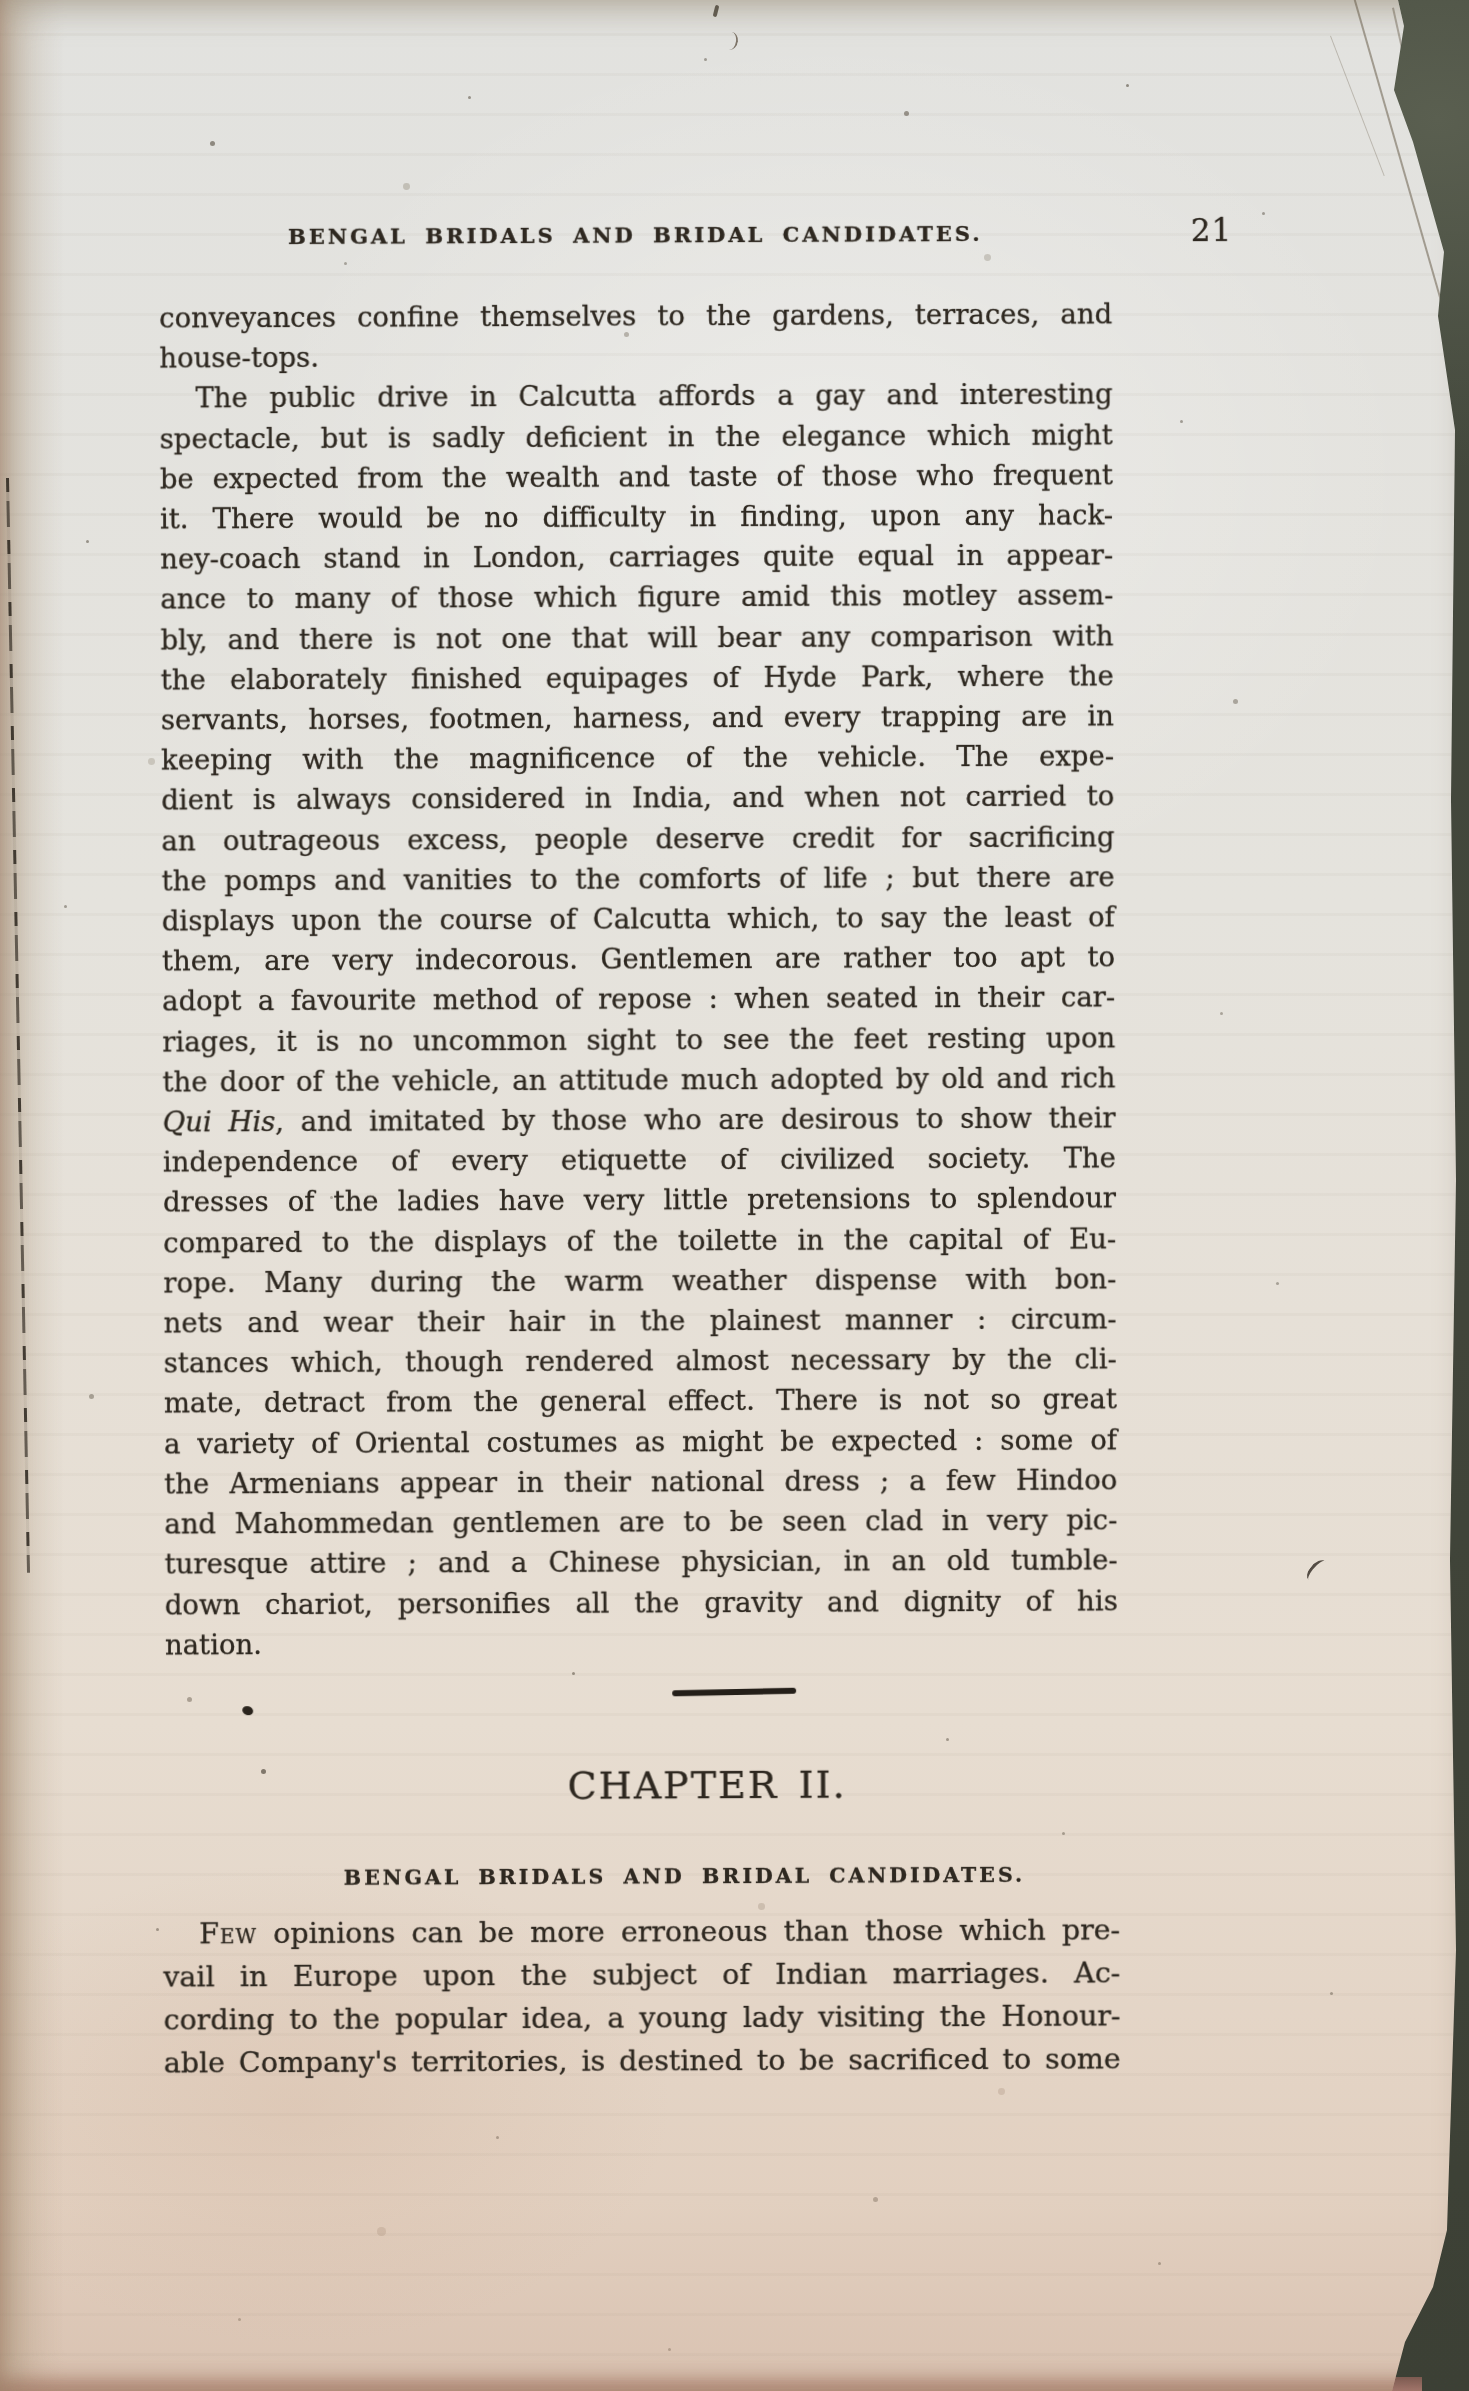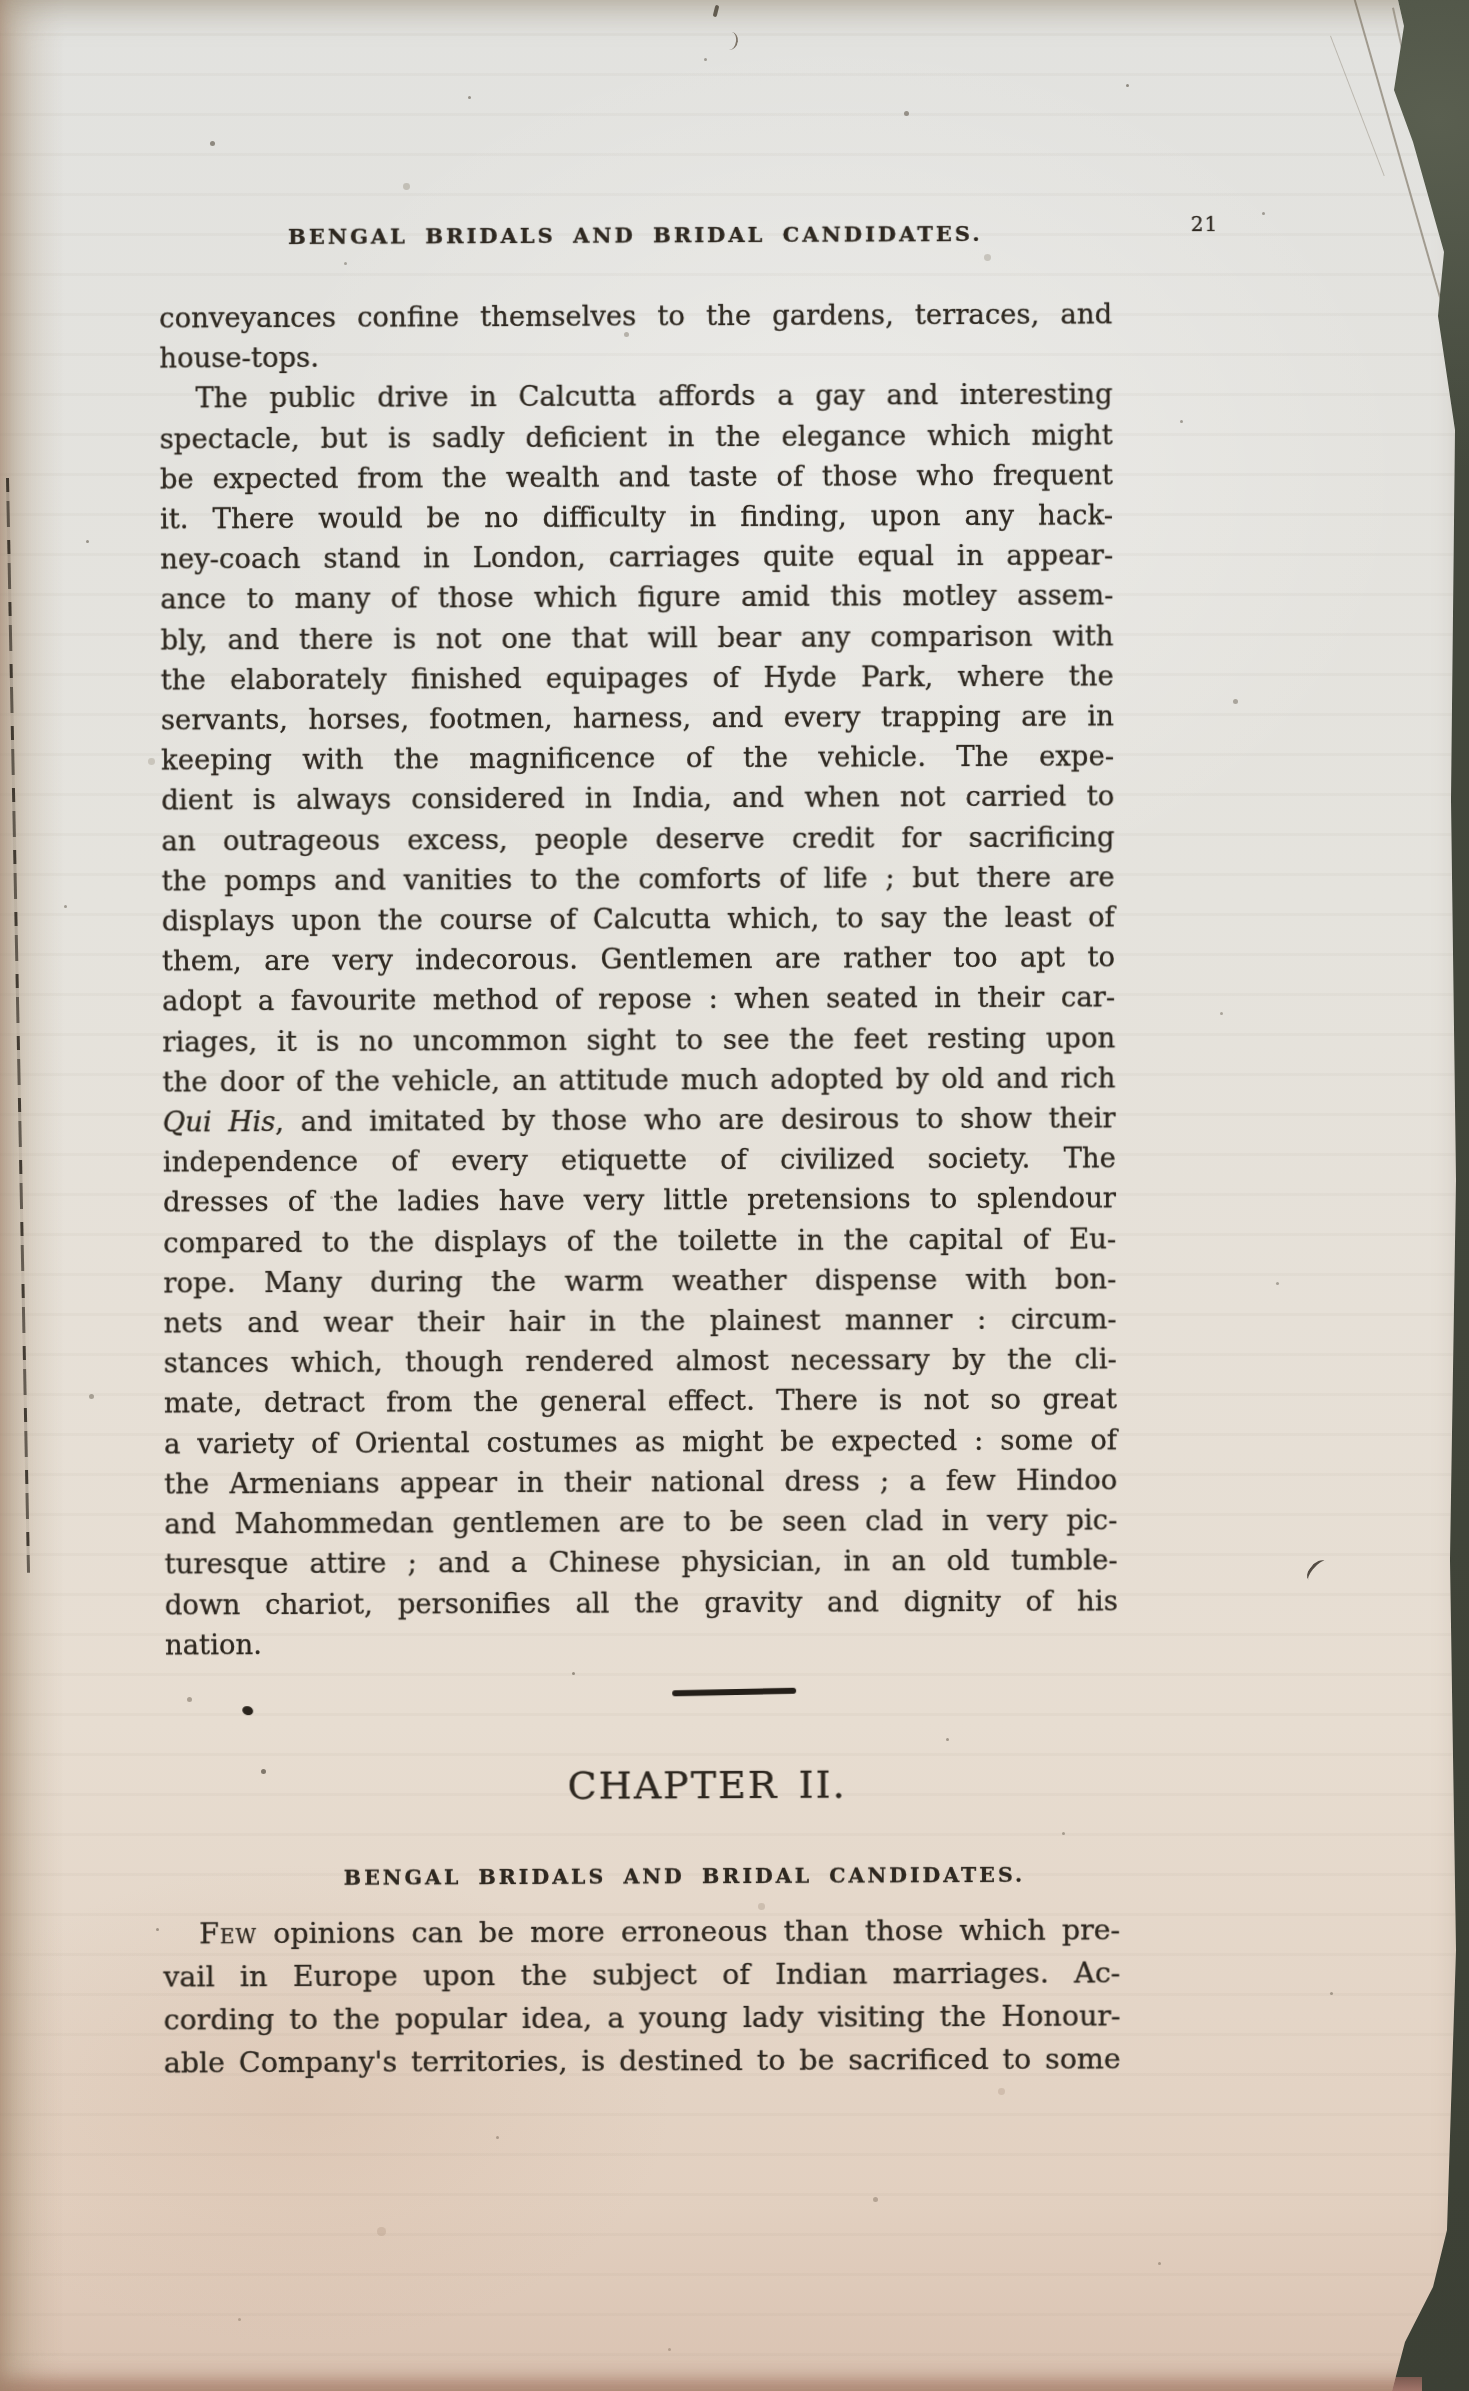--- a/index.html
+++ b/index.html
@@ -53,21 +53,21 @@
   .c1{left:1352px;top:-6px;height:330px;transform:rotate(-16deg);}
   .c2{left:1392px;top:8px;height:290px;transform:rotate(-12.5deg);width:1.6px;background:rgba(96,84,64,.42);}
   .c3{left:1330px;top:36px;height:150px;transform:rotate(-21deg);width:1.4px;background:rgba(96,84,64,.3);}
   .left-line{position:absolute;left:6px;top:478px;width:2.6px;height:1095px;transform:rotate(-1.1deg);transform-origin:top left;
     background:repeating-linear-gradient(180deg, rgba(42,36,28,.85) 0 14px, rgba(42,36,28,.15) 14px 23px,
       rgba(42,36,28,.65) 23px 49px, rgba(62,53,40,.08) 49px 62px);}
   .content{position:absolute;inset:0;transform:rotate(-.25deg);color:#2e2820;
     -webkit-text-stroke:.35px rgba(46,40,32,.55); text-shadow:0 0 .7px rgba(46,40,32,.35); filter:blur(.2px);}
   .runhead{position:absolute;left:163px;top:222px;width:953px;text-align:center;
     font-weight:bold;font-size:21px;letter-spacing:3px;word-spacing:7px;}
-  .pagenum{position:absolute;left:1195px;top:214px;font-size:20px;letter-spacing:1px;}
+  .pagenum{position:absolute;left:1195px;top:214px;font-size:31px;letter-spacing:1px;}
   .bodyblock{position:absolute;left:163px;top:295px;width:953px;font-size:27.5px;line-height:40.2px;}
   .chapblock{position:absolute;left:160px;top:1910px;width:957px;font-size:28.5px;line-height:43px;}
   .tline{text-align:justify;text-align-last:justify;word-spacing:1.5px;}
   .tline.ind{text-indent:36px;}
   .tline.nj{text-align-last:left;}
   .tline .sc{font-variant:small-caps;letter-spacing:1px;}
   .rule{position:absolute;left:670px;top:1689px;width:124px;height:5.5px;background:#241f19;
     border-radius:3px;transform:rotate(-1deg);}
   .chaphead{position:absolute;left:228px;top:1763px;width:953px;text-align:center;
     font-size:38px;letter-spacing:2px;word-spacing:6px;}

